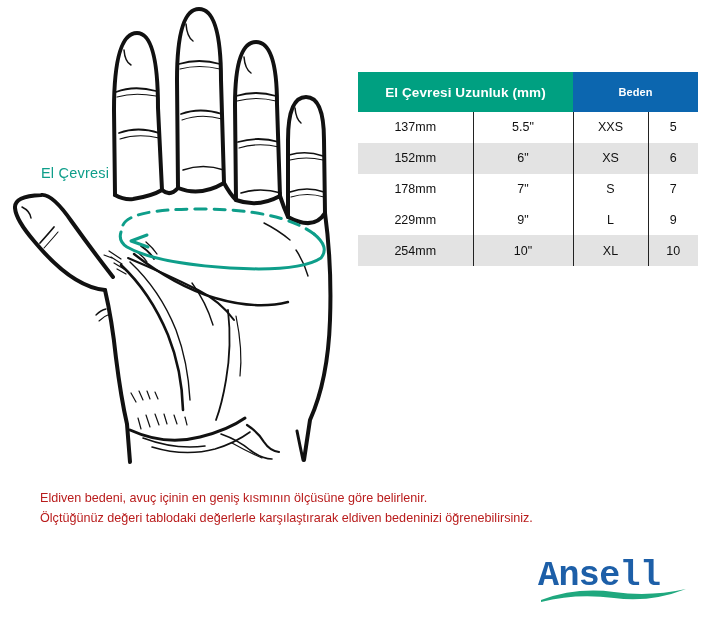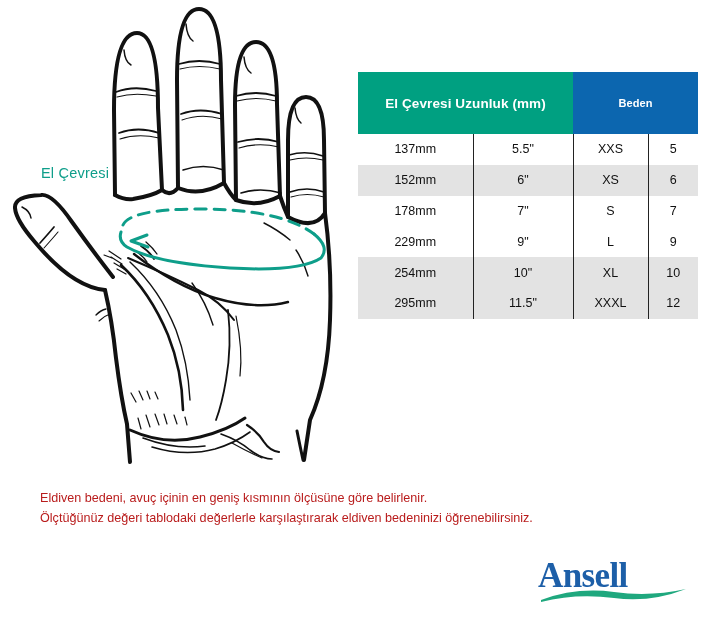--- a/index.html
+++ b/index.html
@@ -43,21 +43,21 @@
     left: 358px;
     top: 72px;
     width: 340px;
     border-collapse: collapse;
     table-layout: fixed;
   }
   #size-table th, #size-table td {
     padding: 0;
     margin: 0;
   }
-  .thead-row { height: 62px; border-radius: 13px; }
+  .thead-row { height: 40px; border-radius: 13px; }
   .th-metric {
     background: #00A081;
     color: #ffffff;
     font-size: 13.5px;
     font-weight: bold;
     text-align: center;
     letter-spacing: 0.1px;
   }
   .th-size {
     background: #0C66AF;
@@ -103,21 +103,21 @@
     position: absolute;
     left: 538px;
     top: 556px;
     width: 152px;
     height: 48px;
   }
   #ansell-logo .logo-word {
     position: absolute;
     left: 0;
     top: 0;
-    font-family: Liberation Serif, serif;
+    font-family: Liberation Mono, monospace;
     font-size: 35px;
     font-weight: bold;
     letter-spacing: -0.6px;
     color: #1D5FA8;
     line-height: 40px;
   }
   #ansell-logo svg {
     position: absolute;
     left: 0;
     top: 30px;
@@ -282,26 +282,20 @@
       <td class="cell sep-left">9"</td>
       <td class="cell sep-left">L</td>
       <td class="cell sep-left">9</td>
     </tr>
     <tr class="body-row row-gray">
       <td class="cell">254mm</td>
       <td class="cell sep-left">10"</td>
       <td class="cell sep-left">XL</td>
       <td class="cell sep-left">10</td>
     </tr>
-    <tr class="body-row row-gray">
-      <td class="cell">295mm</td>
-      <td class="cell sep-left">11.5"</td>
-      <td class="cell sep-left">XXXL</td>
-      <td class="cell sep-left">12</td>
-    </tr>
   </tbody>
 </table>
 
 <div id="footer-note">
   <div>Eldiven bedeni, avuç içinin en geniş kısmının ölçüsüne göre belirlenir.</div>
   <div>Ölçtüğünüz değeri tablodaki değerlerle karşılaştırarak eldiven bedeninizi öğrenebilirsiniz.</div>
 </div>
 
 <div id="ansell-logo">
   <div class="logo-word">Ansell</div>

